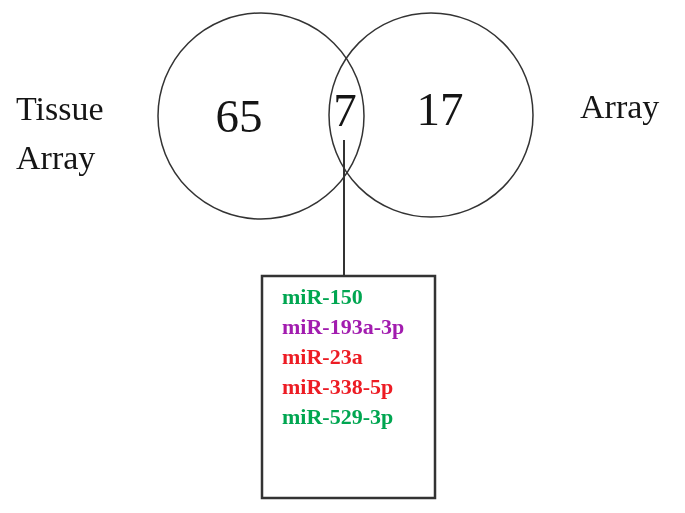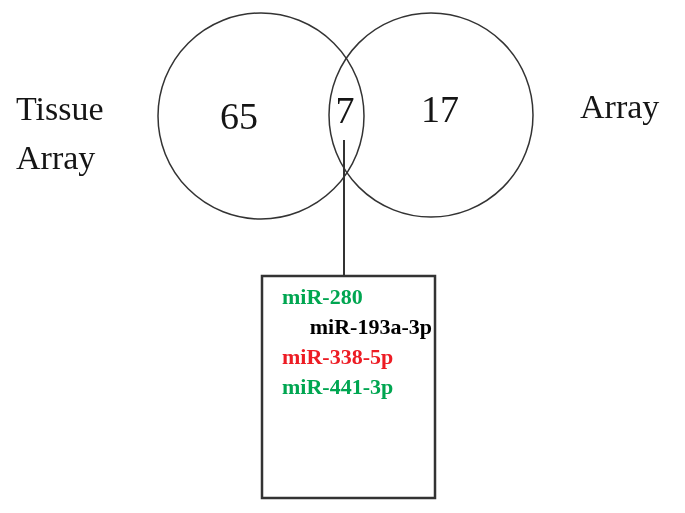--- a/index.html
+++ b/index.html
@@ -25,21 +25,21 @@
     font-size: 34px;
     line-height: 49px;
     color: #151515;
     white-space: nowrap;
   }
   .set-label.right {
     line-height: 52px;
   }
   .count {
     position: absolute;
-    font-size: 38px;
+    font-size: 47px;
     line-height: 38px;
     color: #151515;
     text-align: center;
   }
   .count.left-count  { left: 199px; top: 97px;  width: 80px; }
   .count.mid-count   { left: 325px; top: 91px;  width: 40px; }
   .count.right-count { left: 410px; top: 90px;  width: 60px; text-align: center; }
   .mir-list {
     position: absolute;
     left: 282px;
@@ -72,19 +72,20 @@
 
   <div class="set-label right right-label-pos">
     <div>Array</div>
   </div>
 
   <div class="count left-count">65</div>
   <div class="count mid-count">7</div>
   <div class="count right-count">17</div>
 
   <div class="mir-list">
-    <div style="color: rgb(0, 166, 81);">miR-280</div>
-    <div style="color: #000000; text-align: right;">miR-193a-3p</div>
+    <div style="color: rgb(0, 166, 81);">miR-150</div>
+    <div style="color: #a21caf;">miR-193a-3p</div>
+    <div style="color: rgb(237, 28, 36);">miR-23a</div>
     <div style="color: rgb(237, 28, 36);">miR-338-5p</div>
-    <div style="color: rgb(0, 166, 81);">miR-441-3p</div>
+    <div style="color: rgb(0, 166, 81);">miR-529-3p</div>
   </div>
 
 </div>
 
 </body></html>

